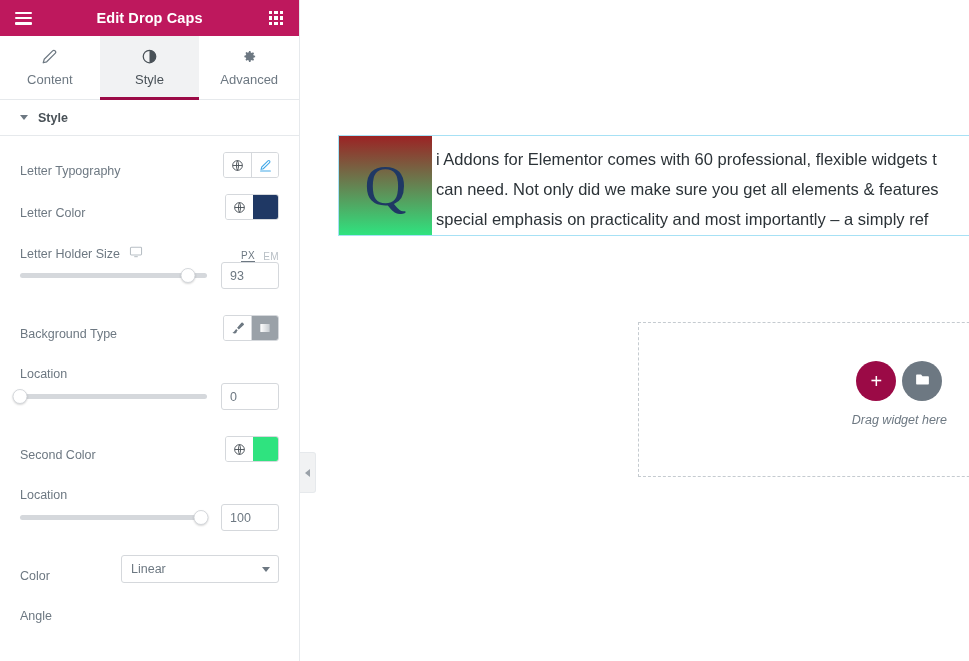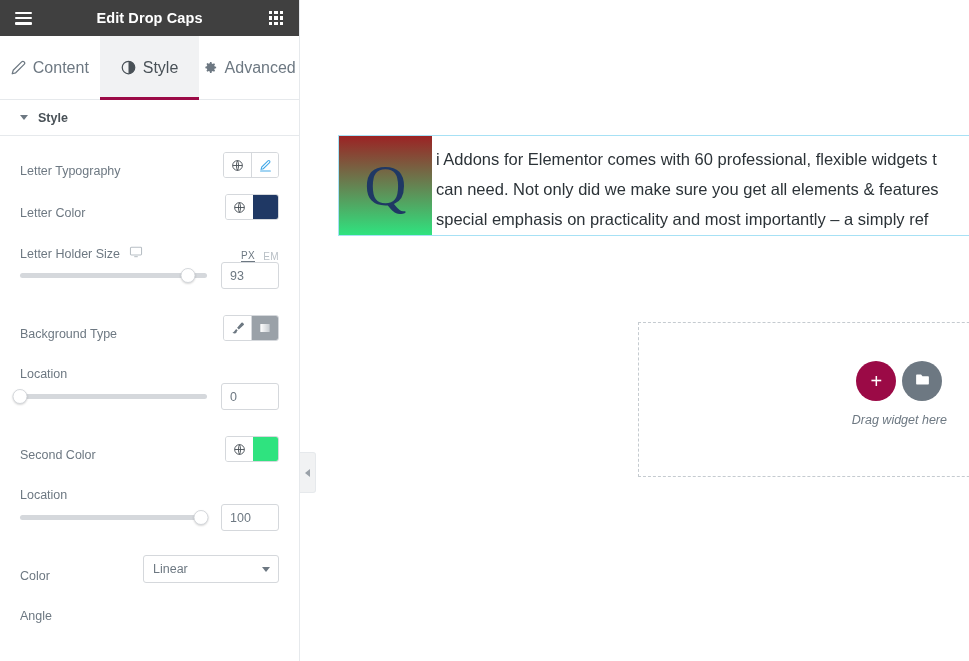--- a/index.html
+++ b/index.html
@@ -19,21 +19,21 @@
     background: #ffffff;
     border-right: 1px solid #e6e9ec;
     position: relative;
     overflow: hidden;
     flex: 0 0 300px;
   }
 
   
   .panel-header {
     height: 36px;
-    background: #404040;
+    background: #be185d;
     display: flex; align-items: center; justify-content: space-between;
     padding: 0 10px;
     color: #ffffff;
   }
   .panel-title {
     font-size: 14.5px; font-weight: bold; letter-spacing: .1px;
     color: #ffffff;
     flex: 1; text-align: center;
   }
   .hdr-btn { width: 26px; height: 26px; display: flex; align-items: center; justify-content: center; cursor: pointer; }
@@ -46,27 +46,27 @@
 
   
   .panel-tabs {
     height: 64px;
     display: flex;
     background: #ffffff;
     border-bottom: 1px solid #e6e9ec;
   }
   .tab {
     flex: 1 1 0;
-    display: flex; flex-direction: row;
+    display: flex; flex-direction: column;
     align-items: center; justify-content: center;
     gap: 7px;
     cursor: pointer;
     position: relative;
     color: #6d7882;
-    font-size: 16px;
+    font-size: 13px;
   }
   .tab.active { background: #f1f2f3; color: #495157; }
   .tab.active::after {
     content: ""; position: absolute; left: 0; right: 0; bottom: -1px;
     height: 3px; background: #9b0a46;
   }
   .tab .tab-ico { height: 17px; display: flex; align-items: center; justify-content: center; }
   .tab svg { display: block; }
 
   
@@ -108,21 +108,21 @@
     position: absolute; width: 15px; height: 15px; border-radius: 50%;
     background: #ffffff; border: 1px solid #d5d8dc;
     box-shadow: 0 1px 2px rgba(0,0,0,.16);
     transform: translateX(-50%); cursor: pointer;
   }
   .num-input {
     width: 58px; height: 27px; border: 1px solid #d5d8dc; border-radius: 3px;
     font-size: 12.5px; color: #6d7882; padding: 0 8px;
     font-family: "Liberation Sans", sans-serif; background: #fff;
   }
-  .select-wrap { position: relative; width: 136px; height: 28px; }
+  .select-wrap { position: relative; width: 158px; height: 28px; }
   .select-box {
     width: 100%; height: 100%;
     border: 1px solid #d5d8dc; border-radius: 3px;
     background: #fff; font-size: 12.5px; color: #6d7882;
     padding: 0 24px 0 9px; display: flex; align-items: center; cursor: pointer;
   }
   .select-caret {
     position: absolute; right: 9px; top: 12px;
     width: 0; height: 0; border-left: 4.5px solid transparent; border-right: 4.5px solid transparent; border-top: 5px solid #6d7882;
     pointer-events: none;

